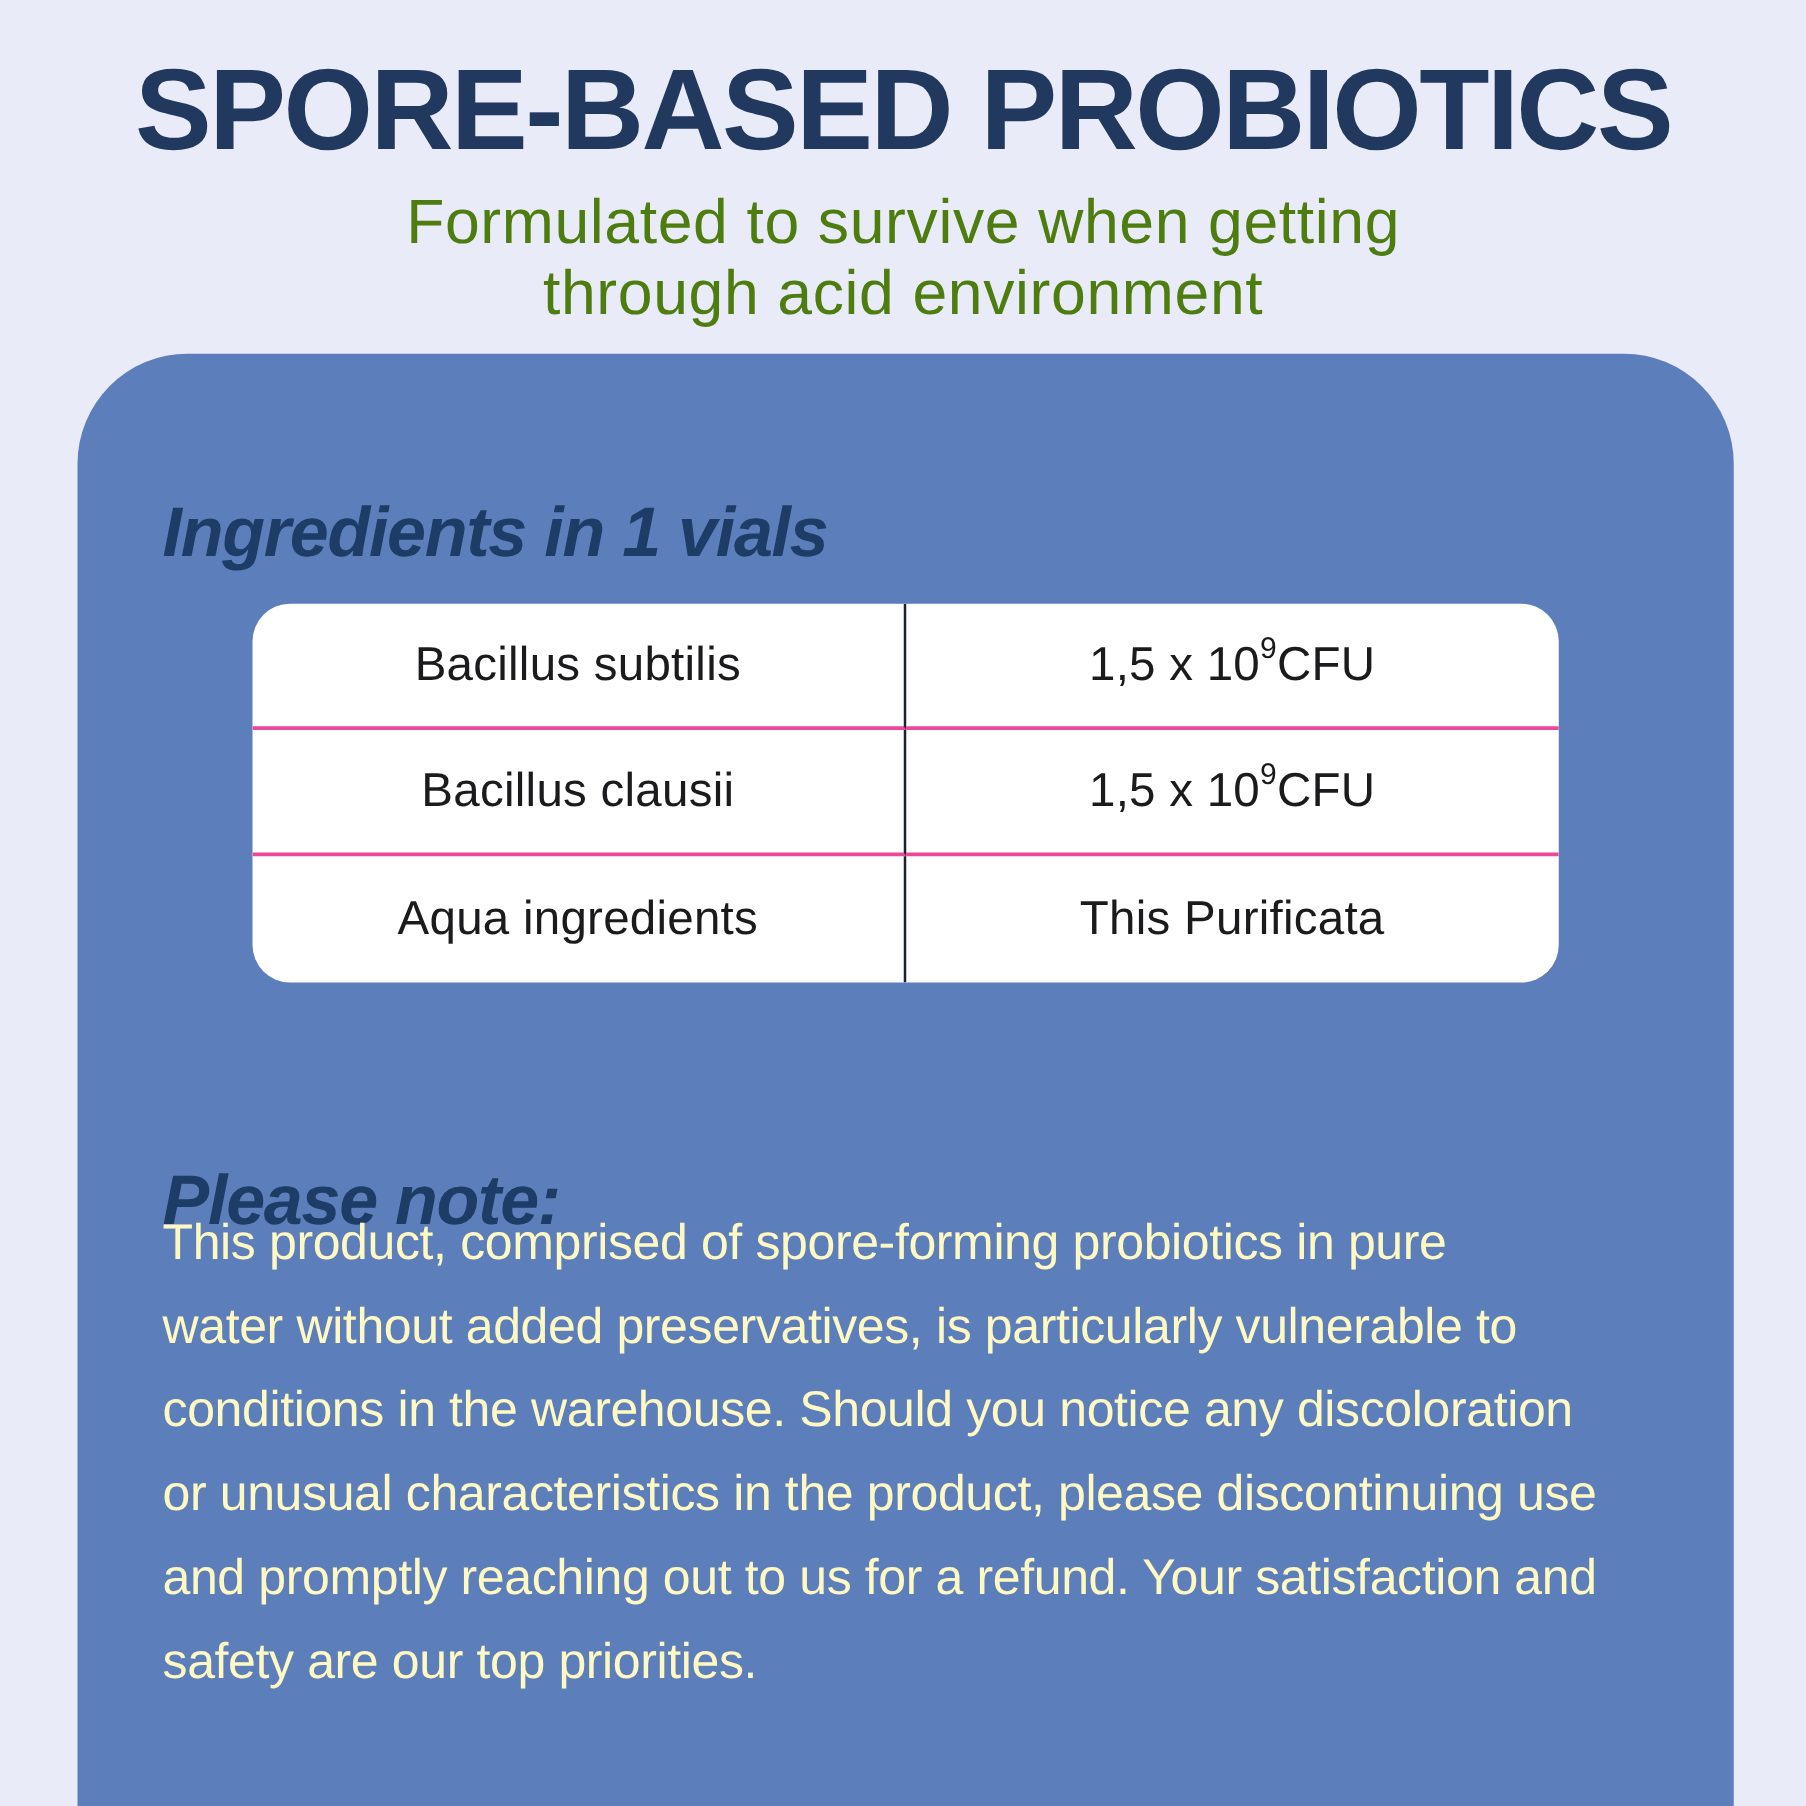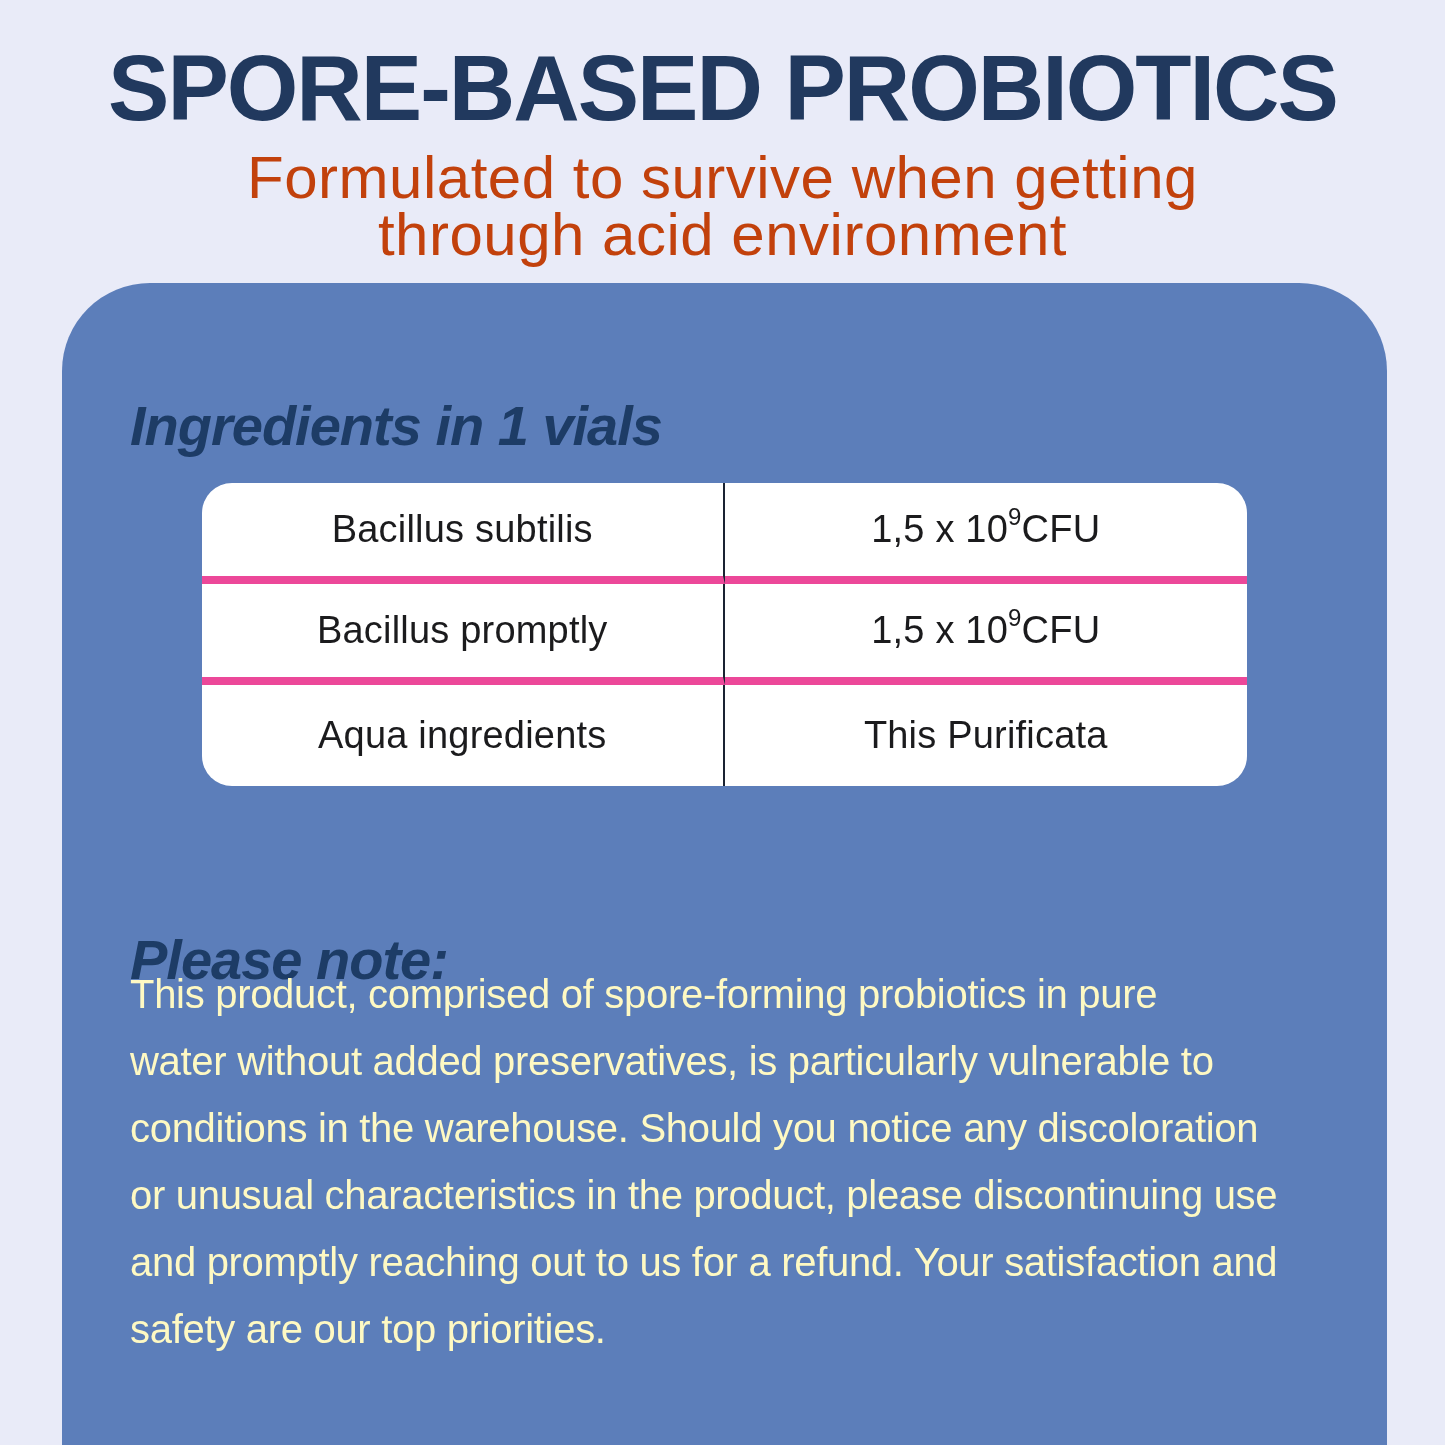--- a/index.html
+++ b/index.html
@@ -23,23 +23,23 @@
   }
   .title {
     font-size: 92px;
     font-weight: bold;
     letter-spacing: -2px;
     color: #21395E;
     line-height: 1.05;
   }
   .subtitle {
     margin-top: 12px;
-    font-size: 60px;
+    font-size: 50px;
     letter-spacing: 0.5px;
-    color: #c2410c;
+    color: #4d7c0f;
     line-height: 57px;
     white-space: pre-line;
   }
 
   
   .card {
     position: absolute;
     left: 62px; top: 283px;
     width: 1325px; height: 1162px;
     background: #5C7EBA;
@@ -72,21 +72,21 @@
   }
   .cell {
     display: flex;
     align-items: center;
     justify-content: center;
     font-size: 38px;
     color: #1B1B1D;
     letter-spacing: 0.2px;
   }
   .cell:nth-child(odd) { border-right: 2px solid #1A2332; }
-  .cell:nth-child(-n+4) { border-bottom: 8px solid #ec4899; }
+  .cell:nth-child(-n+4) { border-bottom: 3px solid #ec4899; }
   .cell sup {
     font-size: 24px;
     line-height: 0;
     position: relative;
     top: -13px;
   }
 
   
   .note-body {
     position: absolute;
@@ -114,21 +114,21 @@
     <h2 class="section-heading ingredients-heading">Ingredients in 1 vials</h2>
 
     <div class="ingredients-table">
       <div class="cell">Bacillus subtilis</div>
       <div class="cell">
           <span>1,5 x 10</span>
           <sup>9</sup>
           <span> CFU</span>
         </div>
 
-      <div class="cell">Bacillus promptly</div>
+      <div class="cell">Bacillus clausii</div>
       <div class="cell">
           <span>1,5 x 10</span>
           <sup>9</sup>
           <span> CFU</span>
         </div>
 
       <div class="cell">Aqua ingredients</div>
       <div class="cell">
           <span>This Purificata</span>
           <sup></sup>

